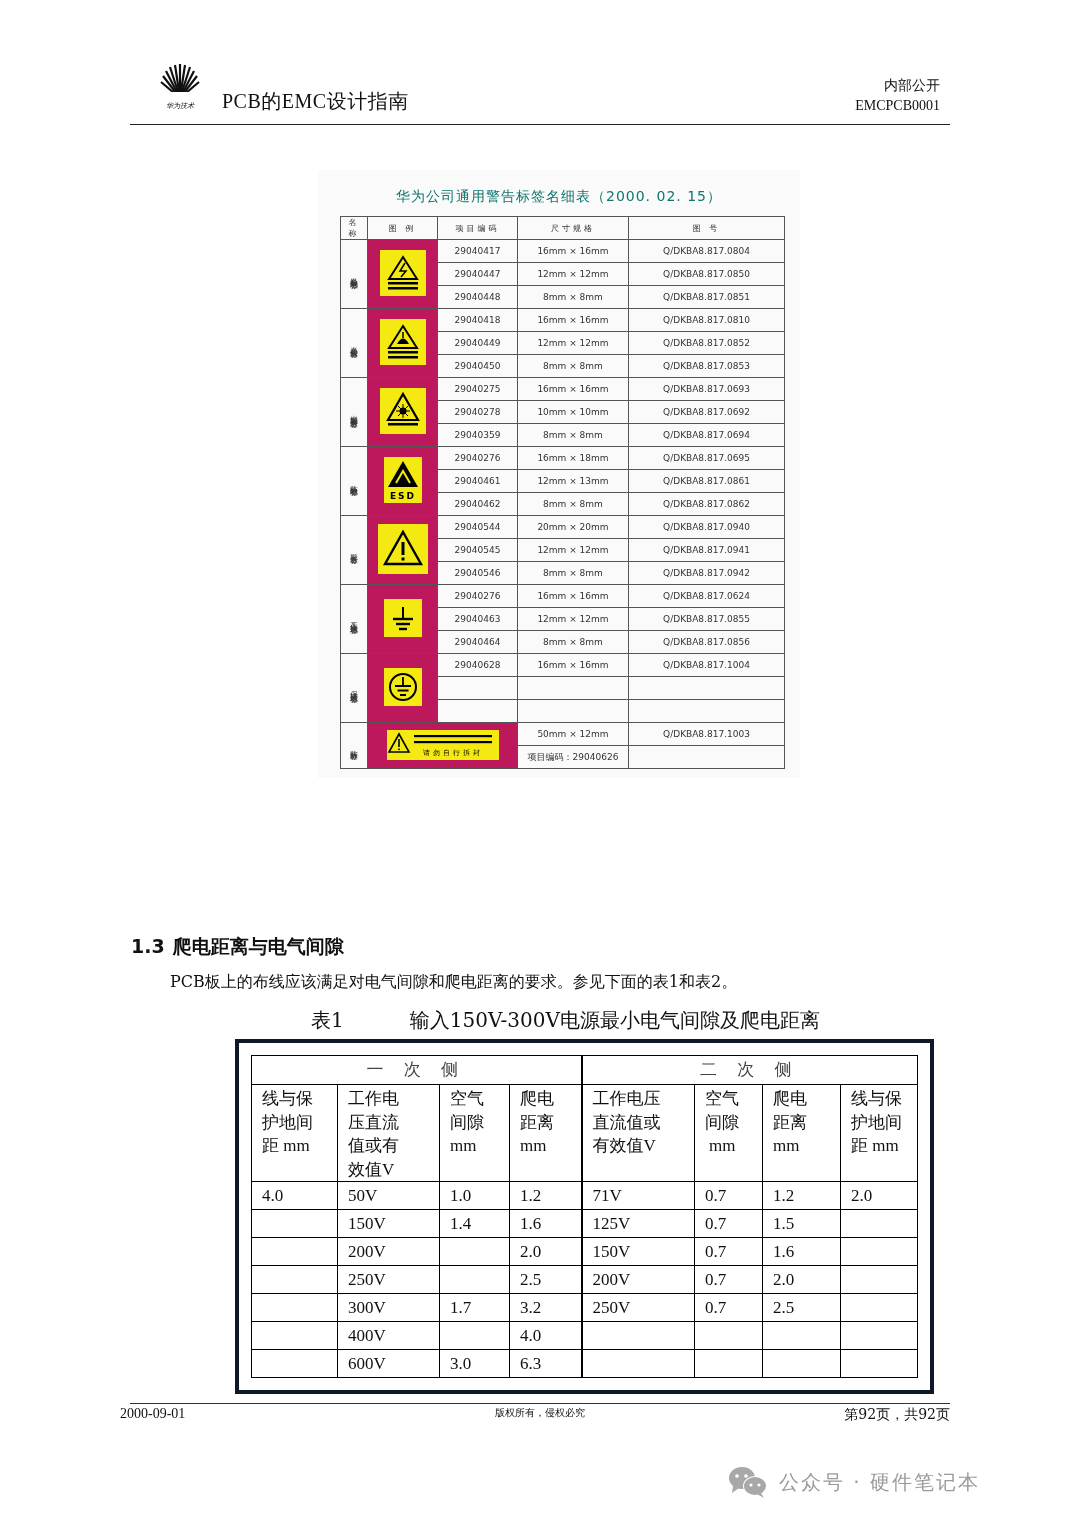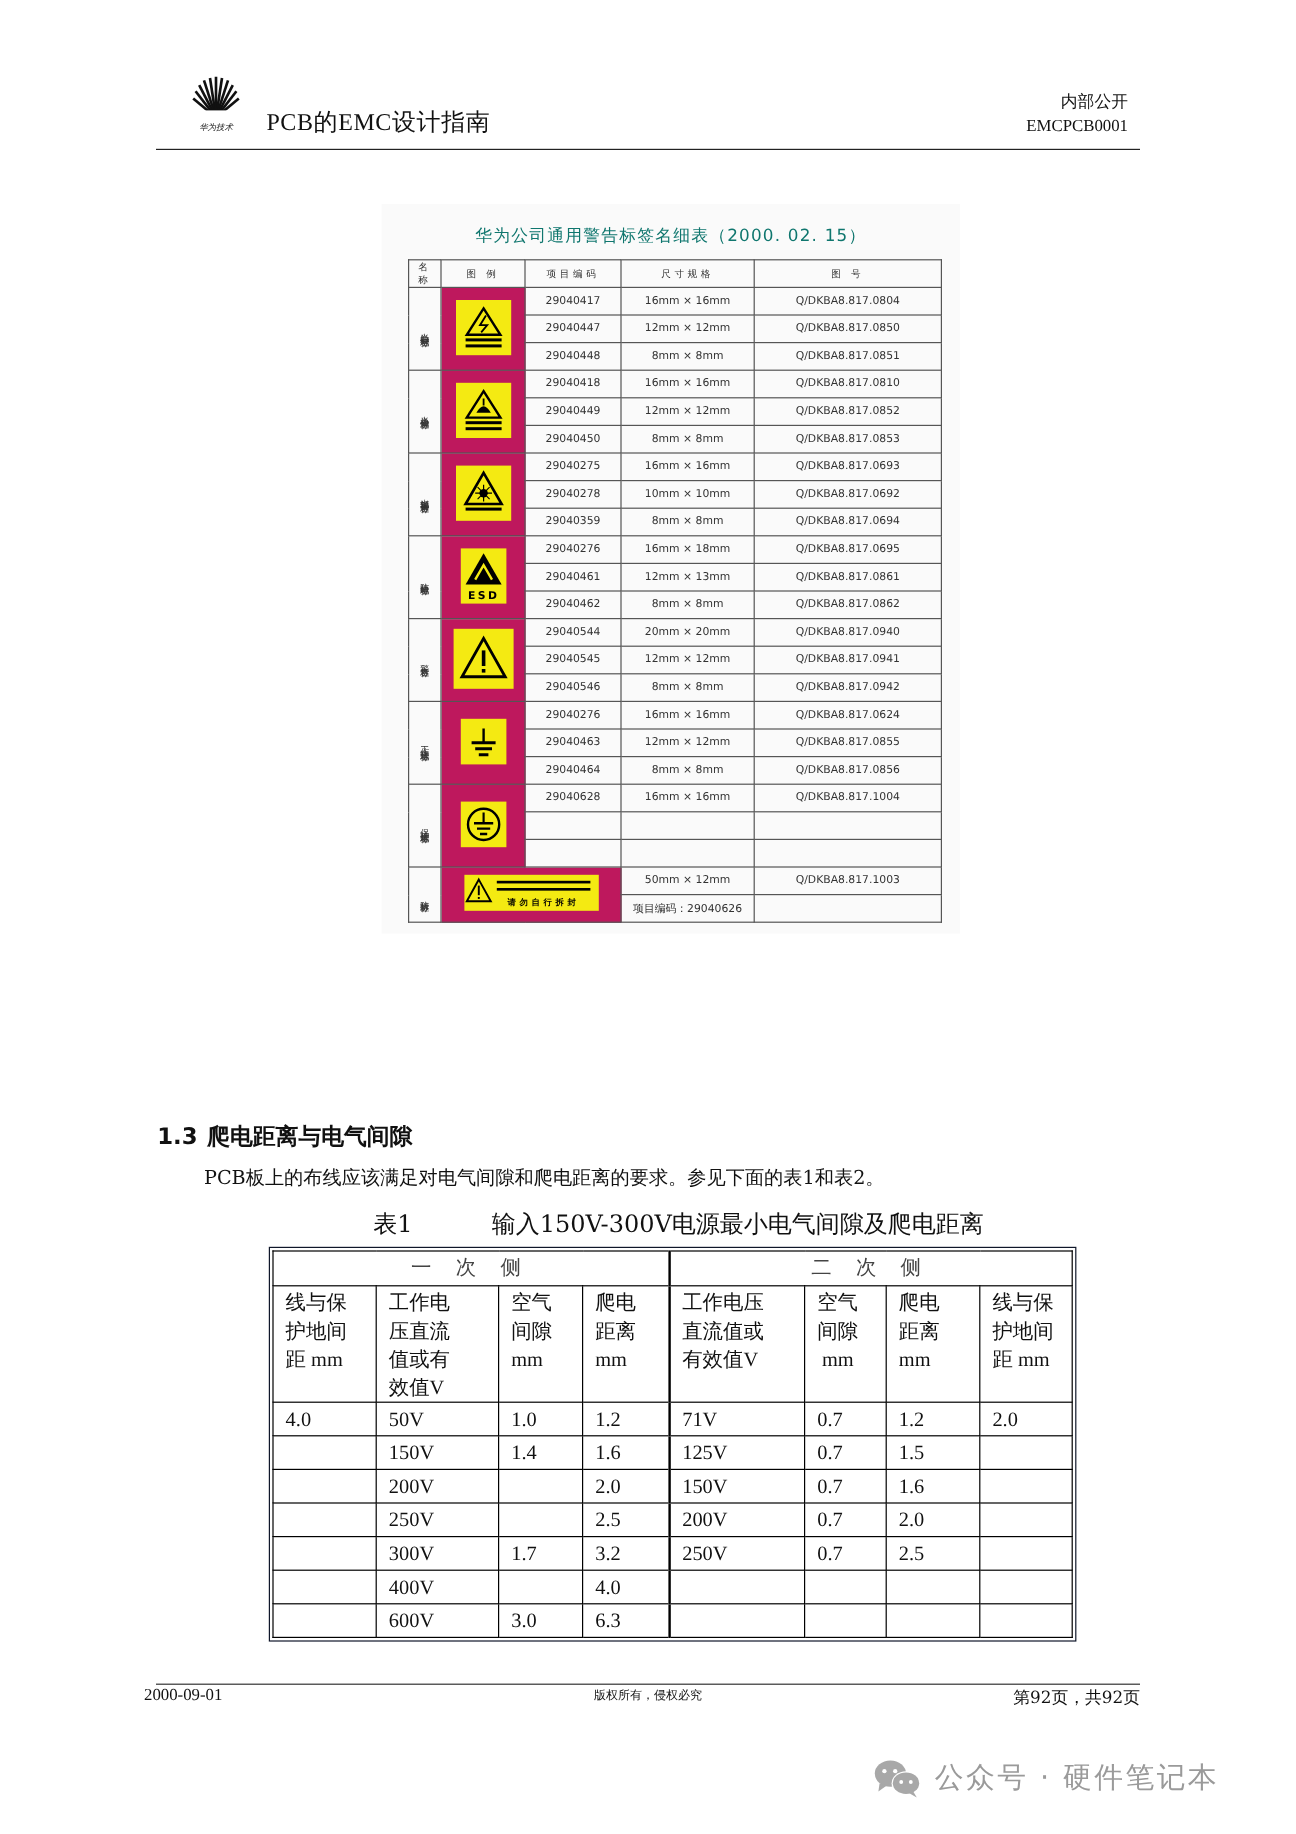--- a/index.html
+++ b/index.html
@@ -13,43 +13,43 @@
   
   #wl-block{left:318px;top:170px;width:482px;height:608px;background:#fafafa;}
   #wl-caption{left:0;width:100%;top:18px;text-align:center;font-size:14px;font-family:"DejaVu Sans","Liberation Sans",sans-serif;color:#0f766e;letter-spacing:1px;}
   table.wl{position:absolute;left:22px;top:46px;border-collapse:collapse;font-family:"DejaVu Sans","Liberation Sans",sans-serif;font-size:9px;color:#333;table-layout:fixed;}
   table.wl td, table.wl th{border:1px solid #555;padding:0;text-align:center;height:22px;}
   table.wl th{font-weight:normal;font-size:8px;letter-spacing:3px;height:22px;}
   table.wl td.name{writing-mode:vertical-rl;font-size:7.5px;letter-spacing:1px;line-height:9px;}
   table.wl td.iconcell{background:#be185d;}
   .sign{display:inline-block;background:#f4ea12;width:46px;height:46px;position:relative;}
   .sign svg{position:absolute;left:0;top:0;width:100%;height:100%;}
-  .sign.wide{width:112px;height:30px;font-weight:bold;}
+  .sign.wide{width:112px;height:30px;}
   
   #sec-title{left:131px;top:934px;font-size:19px;font-weight:bold;font-family:"DejaVu Sans","Liberation Sans",sans-serif;}
   #sec-title .num{margin-right:8px;}
   #sec-title .txt{font-weight:normal;font-family:"DejaVu Serif",serif;font-weight:bold;}
   #body-para{left:170px;top:972px;font-size:16px;}
   #tbl1-caption{left:311px;top:1007px;font-size:20px;}
   #tbl1-caption .lbl{margin-right:66px;}
   
-  #t1wrap{left:224px;top:1039px;border:1px solid #0f172a;padding:2px;}
+  #t1wrap{left:235px;top:1039px;border:4px solid #0f172a;padding:12px;}
   table.t1{border-collapse:collapse;font-size:17px;table-layout:fixed;font-family:"Liberation Serif","DejaVu Serif",serif;}
   table.t1 td{border:1.4px solid #000;padding:0 0 0 10px;vertical-align:top;line-height:23.5px;}
   table.t1 tr.head td{text-align:center;padding:0;height:28px;line-height:28px;letter-spacing:8px;color:#444;}
   table.t1 tr.sub td{height:92px;padding-top:2px;}
   table.t1 tr.row td{height:27px;line-height:27px;vertical-align:middle;}
   table.t1 tr.head td.divide, table.t1 td.divide{border-left:2.5px solid #000;}
   
   #ftr-rule{left:130px;top:1403px;width:820px;border-top:1.2px solid #333;}
   #ftr-date{left:120px;top:1406px;font-size:14px;font-family:Liberation Serif, serif;}
   #ftr-mid{left:0;width:1080px;top:1406px;text-align:center;font-size:10px;}
   #ftr-page{right:130px;top:1406px;font-size:14px;}
   
-  #wm{left:727px;top:1465px;display:flex;color:#9a9a9a;font-family:"DejaVu Sans","Liberation Sans",sans-serif;font-size:24px;letter-spacing:2px;}
+  #wm{left:727px;top:1465px;display:flex;align-items:center;color:#9a9a9a;font-family:"DejaVu Sans","Liberation Sans",sans-serif;font-size:20px;letter-spacing:2px;}
   #wm-icon{width:42px;height:34px;margin-right:10px;}
 </style>
 </head>
 <body>
 
 <div class="abs" id="logo">
   <svg viewBox="0 0 50 50" width="50" height="50">
     <g stroke="#111" stroke-width="2.2" fill="none">
       <line x1="25" y1="36" x2="6" y2="20"></line>
         <line x1="25" y1="36" x2="8" y2="14"></line>

